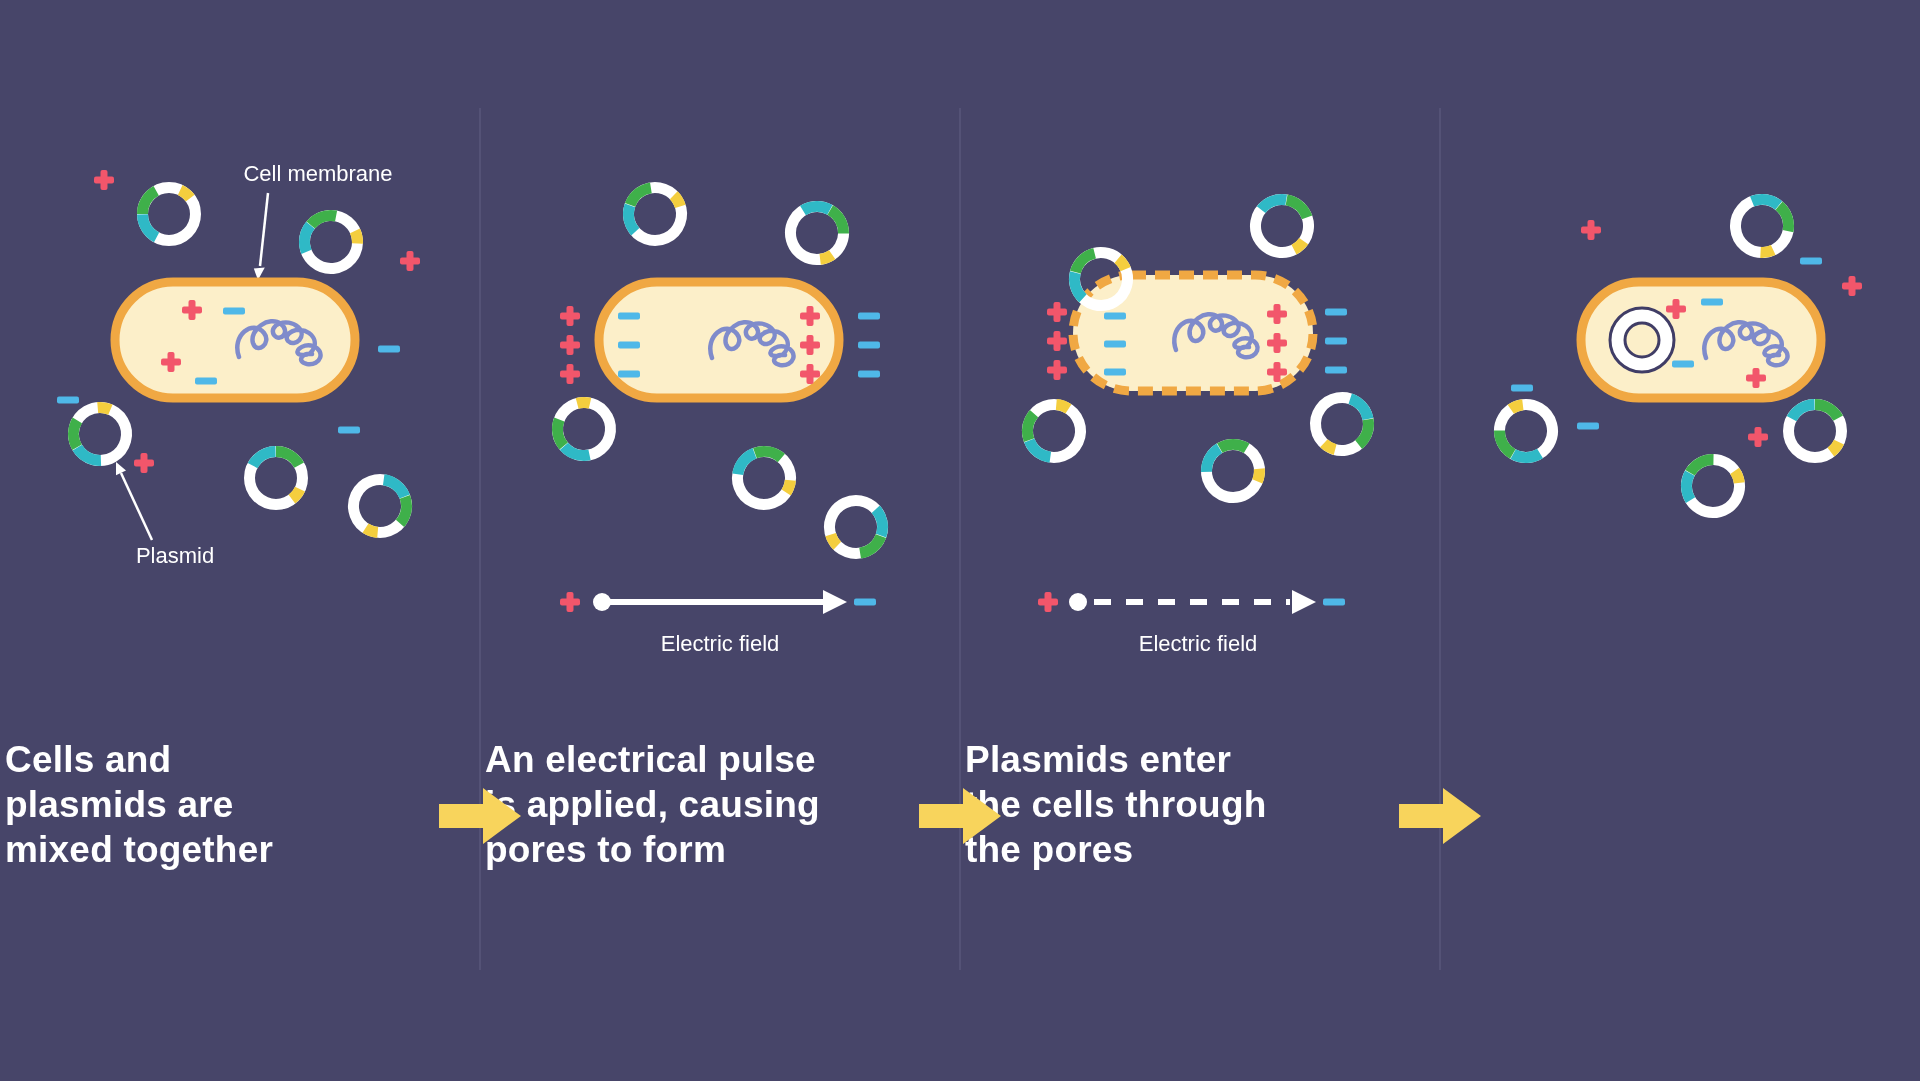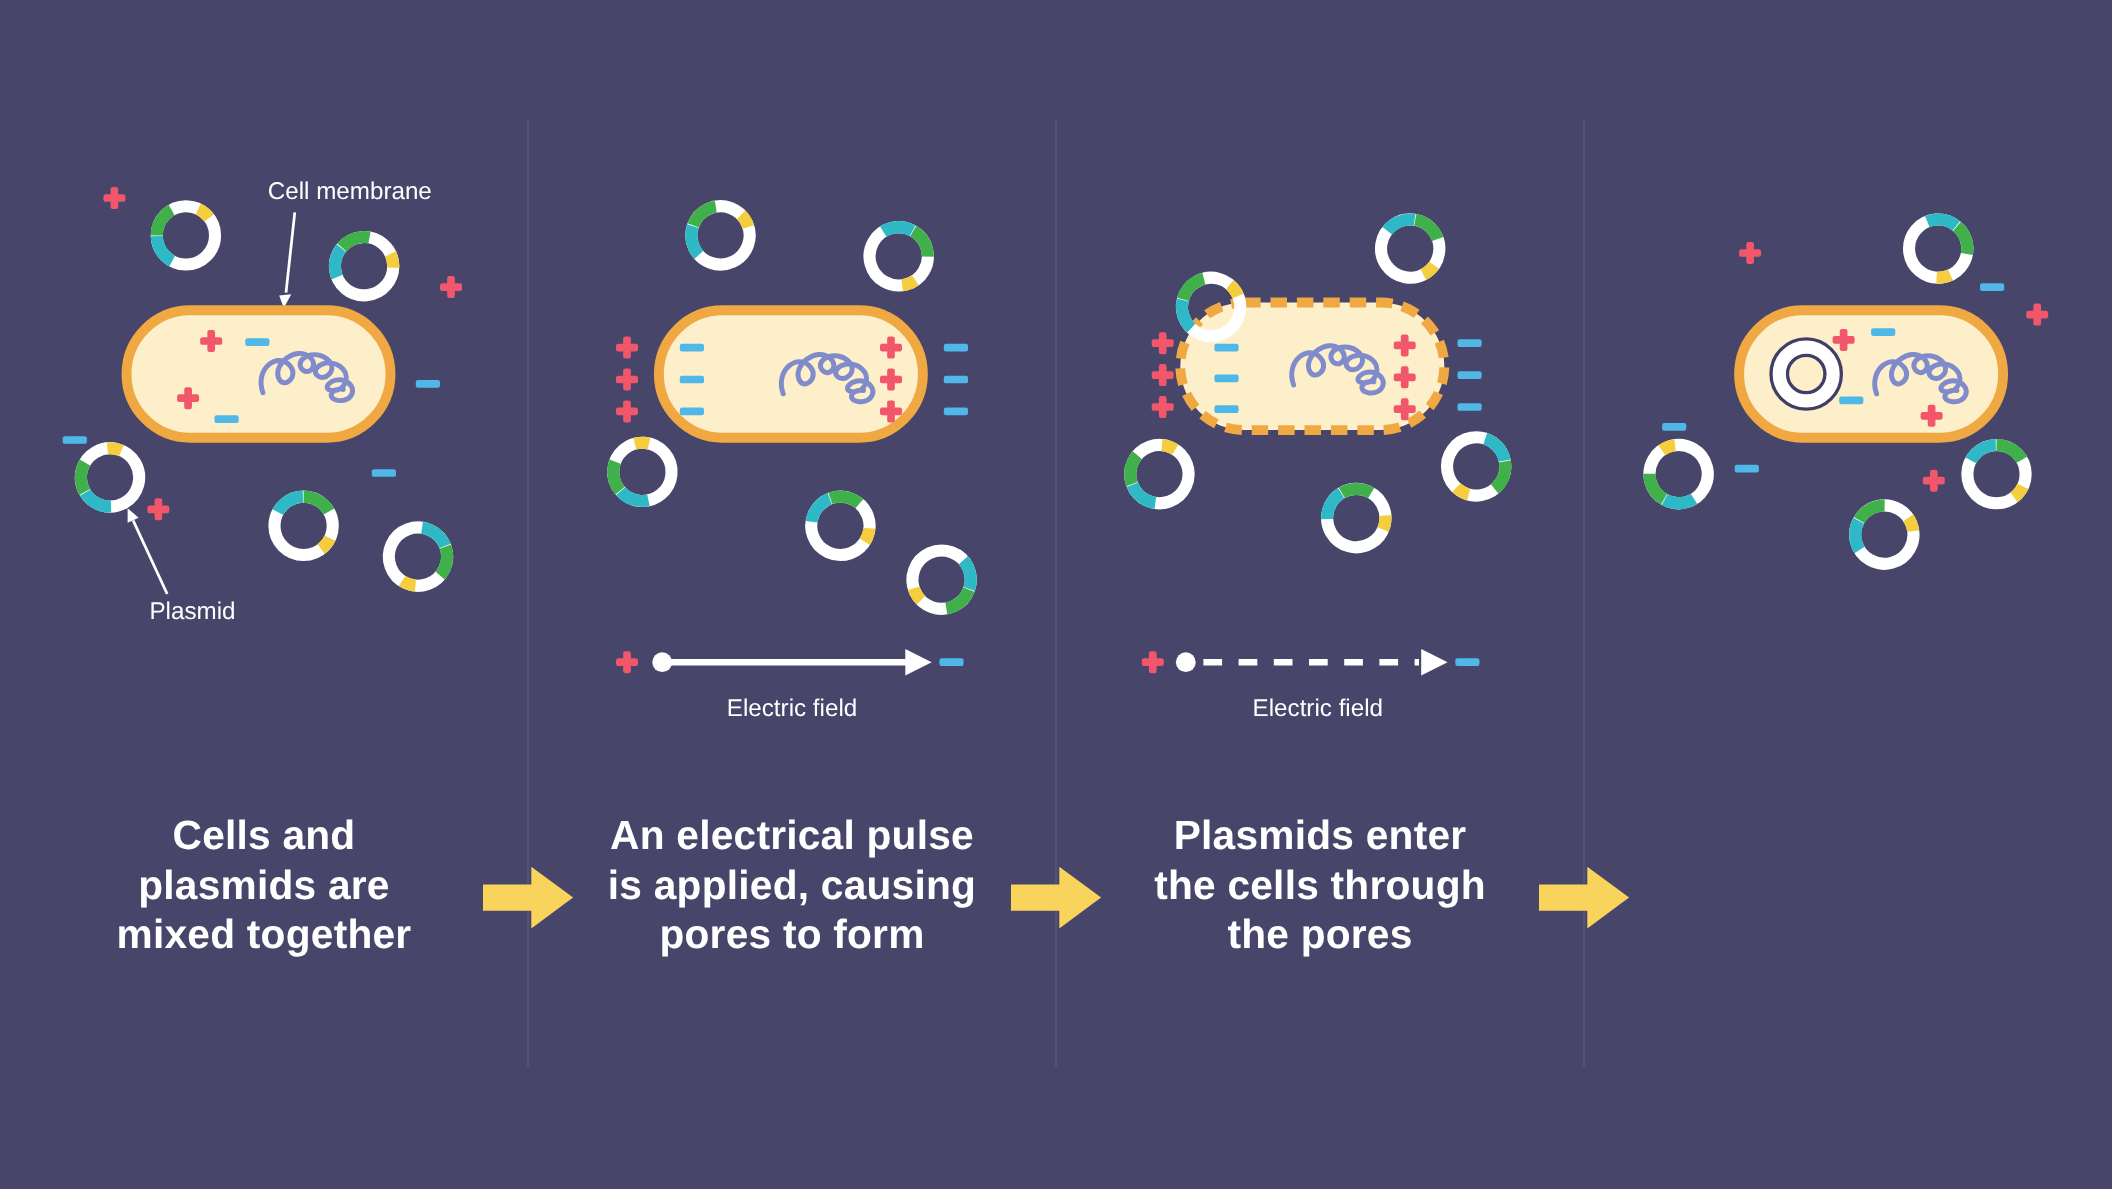--- a/index.html
+++ b/index.html
@@ -8,21 +8,21 @@
   body{
     width:1920px;height:1081px;overflow:hidden;
     background:var(--background,#474569);
     font-family:"Liberation Sans",sans-serif;
   }
   .stage{position:relative;width:1920px;height:885px;display:flex}
   .panel{position:relative;width:480px;height:100%}
   .figure{display:block;width:480px;height:700px}
   .caption{
     position:absolute;top:738px;left:50%;transform:translateX(-50%);
-    width:470px;text-align:center;
+    width:470px;
     color:var(--caption-text,#ffffff);
     font-size:37px;font-weight:700;line-height:1.21;
     white-space:pre-line;letter-spacing:.2px;
   }
   .divider{
     position:absolute;top:108px;width:2px;height:862px;
     background:var(--divider,#5e5c82);opacity:.55;
   }
   .step-arrow{position:absolute;top:788px;width:82px;height:56px}
   .yarrow{fill:var(--step-arrow,#F8D45C)}

